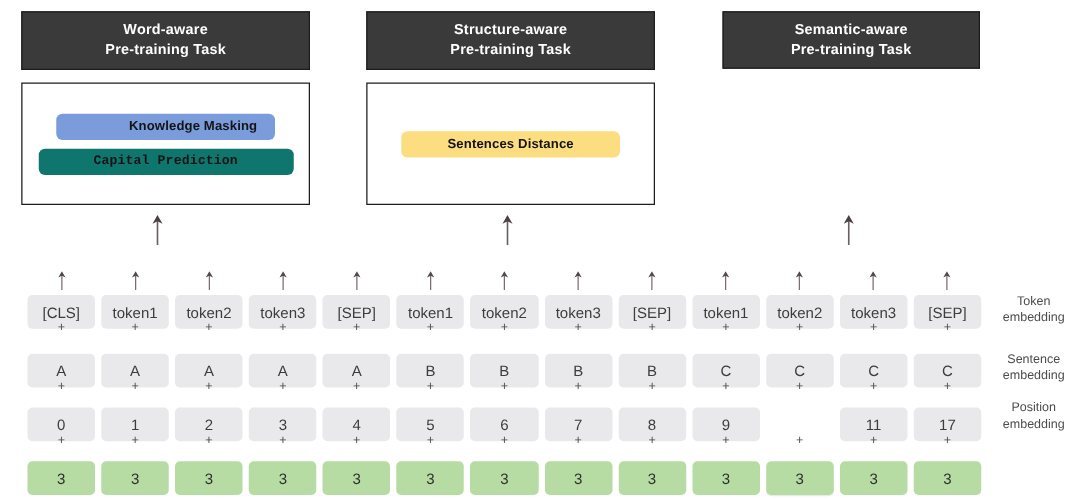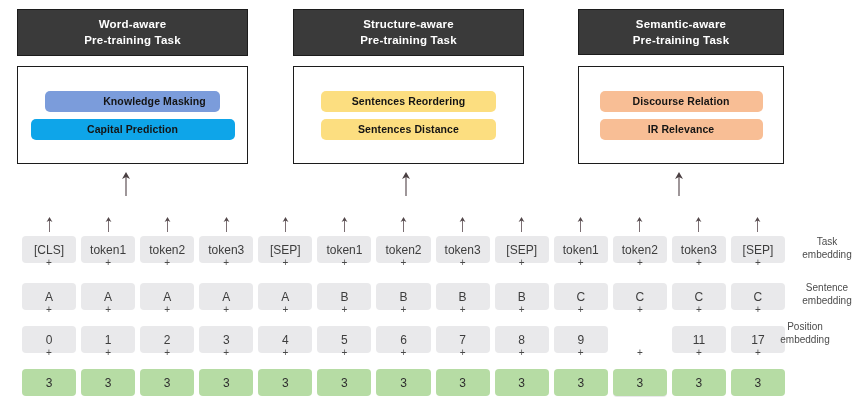--- a/index.html
+++ b/index.html
@@ -105,39 +105,34 @@
 <body>
 
 <div id="stage">
 
   <div class="task-header" style="left:17px; top:9px; width:231px; height:47px;">
     <span class="l1">Word-aware</span>
     <span class="l2">Pre-training Task</span>
   </div>
   <div class="task-body" style="left:17px; top:66px; width:231px; height:98px;">
     <div class="pill" style="background:#7b9cdb; width:175px;padding-left:44px;">Knowledge Masking</div>
-    <div class="pill" style="background:#0ea5e9; width:204px;">Capital Prediction</div>
+    <div class="pill" style="background:#0f766e; width:204px;font-family:Liberation Mono, monospace;">Capital Prediction</div>
   </div>
 
   <div class="task-header" style="left:293px; top:9px; width:231px; height:47px;">
     <span class="l1">Structure-aware</span>
     <span class="l2">Pre-training Task</span>
   </div>
   <div class="task-body" style="left:293px; top:66px; width:231px; height:98px;">
-    <div class="pill" style="background:#fcde80; width:175px;">Sentences Reordering</div>
     <div class="pill" style="background:#fcde80; width:175px;">Sentences Distance</div>
   </div>
 
   <div class="task-header" style="left:578px; top:9px; width:206px; height:46px;">
     <span class="l1">Semantic-aware</span>
     <span class="l2">Pre-training Task</span>
-  </div>
-  <div class="task-body" style="left:578px; top:66px; width:206px; height:98px;">
-    <div class="pill" style="background:#f8be95; width:163px;">Discourse Relation</div>
-    <div class="pill" style="background:#f8be95; width:163px;">IR Relevance</div>
   </div>
 
   <svg class="uparrow" style="left:120px; top:172px;" viewBox="0 0 12 24">
     <line x1="6" y1="24" x2="6" y2="4" stroke="#6b5f63" stroke-width="1.3"></line>
     <path d="M6 0 L10 7 L6 5 L2 7 Z" fill="#4a3f42"></path>
   </svg>
   <svg class="uparrow" style="left:400px; top:172px;" viewBox="0 0 12 24">
     <line x1="6" y1="24" x2="6" y2="4" stroke="#6b5f63" stroke-width="1.3"></line>
     <path d="M6 0 L10 7 L6 5 L2 7 Z" fill="#4a3f42"></path>
   </svg>
@@ -287,25 +282,25 @@
       <div class="cell green" style="left: 376.462px; top: 369px; width: 54.0769px;">3</div>
       <div class="cell green" style="left: 435.538px; top: 369px; width: 54.0769px;">3</div>
       <div class="cell green" style="left: 494.615px; top: 369px; width: 54.0769px;">3</div>
       <div class="cell green" style="left: 553.692px; top: 369px; width: 54.0769px;">3</div>
       <div class="cell green" style="left: 612.769px; top: 369px; width: 54.0769px;">3</div>
       <div class="cell green" style="left: 671.846px; top: 369px; width: 54.0769px;">3</div>
       <div class="cell green" style="left: 730.923px; top: 369px; width: 54.0769px;">3</div>
     </div>
 
   <div class="row-label" style="left:790px; top:235px;">
-    <div>Task</div>
+    <div>Token</div>
     <div>embedding</div>
   </div>
   <div class="row-label" style="left:790px; top:281px;">
     <div>Sentence</div>
     <div>embedding</div>
   </div>
-  <div class="row-label" style="left:768px; top:320px;">
+  <div class="row-label" style="left:790px; top:320px;">
     <div>Position</div>
     <div>embedding</div>
   </div>
 
 </div>
 
 </body></html>

